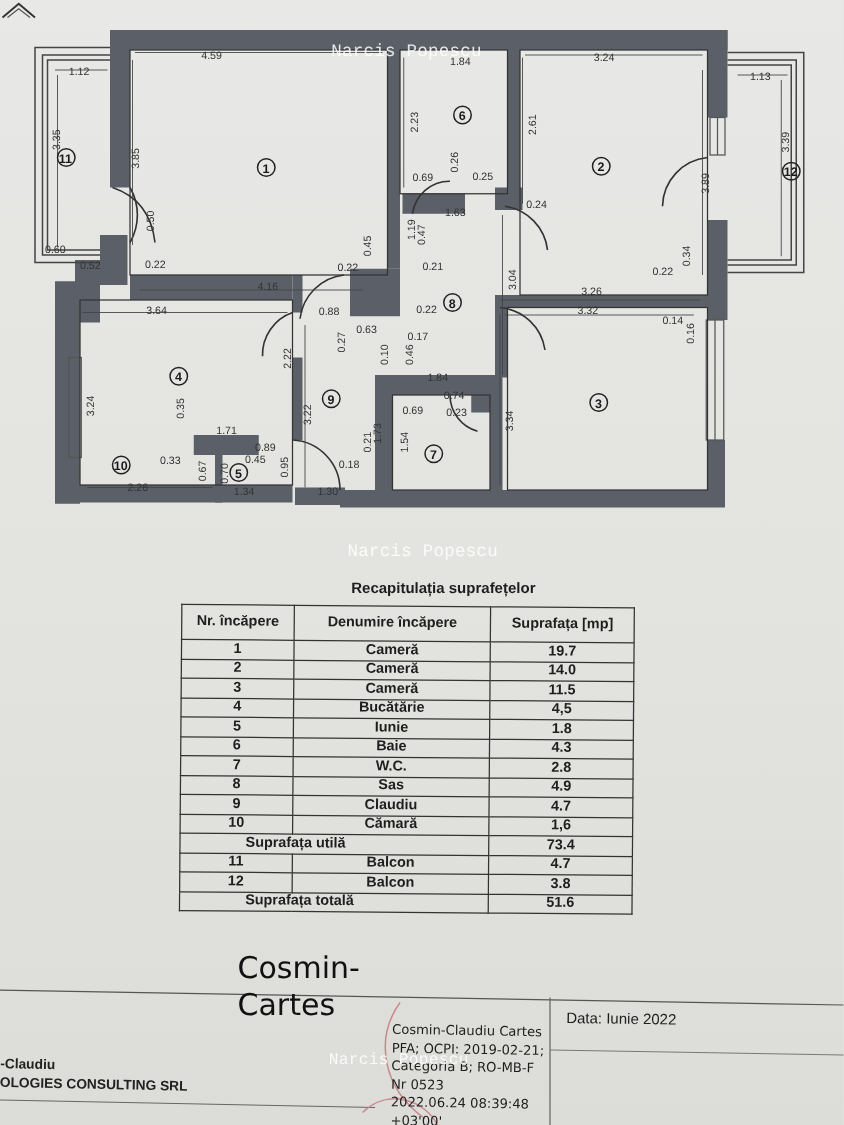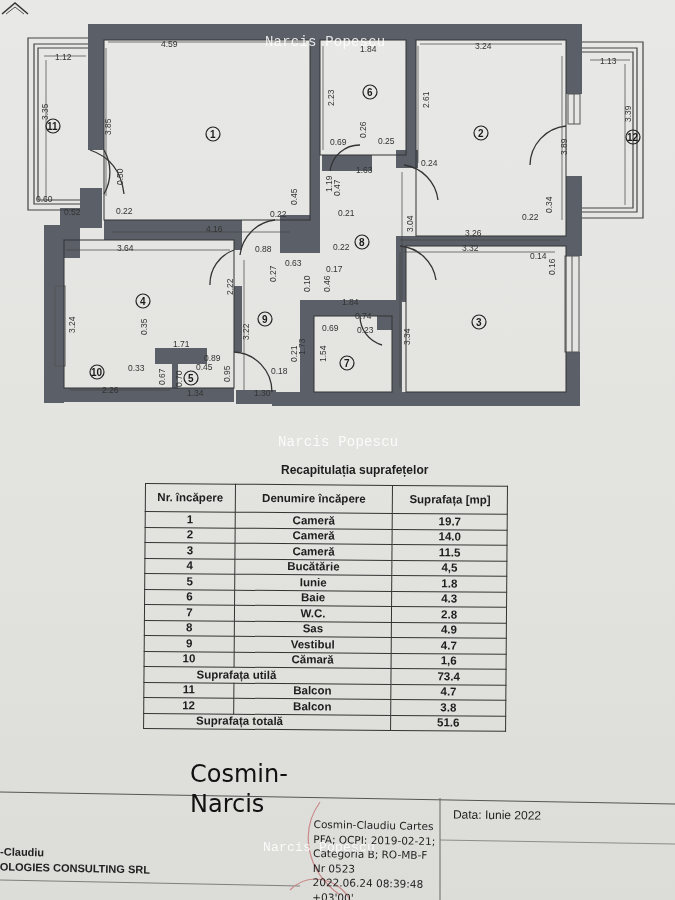--- a/index.html
+++ b/index.html
@@ -283,21 +283,21 @@
           <td>W.C.</td>
           <td>2.8</td>
         </tr>
     <tr>
           <td>8</td>
           <td>Sas</td>
           <td>4.9</td>
         </tr>
     <tr>
           <td>9</td>
-          <td>Vestibul</td>
+          <td>Claudiu</td>
           <td>4.7</td>
         </tr>
     <tr>
           <td>10</td>
           <td>Cămară</td>
           <td>1,6</td>
         </tr>
     <tr>
       <td colspan="2" class="total-label">Suprafața utilă</td>
       <td>73.4</td>
@@ -327,21 +327,21 @@
   </svg>
   <svg class="stroke-sig" width="80" height="100" viewBox="0 0 80 100">
     <path d="M40 2 C20 30, 25 70, 60 95 M10 90 C30 70, 60 80, 70 100" fill="none" stroke="#c98a8a" stroke-width="1.2"></path>
   </svg>
   <div class="company">
     <div>-Claudiu</div>
     <div>OLOGIES CONSULTING SRL</div>
   </div>
   <div class="sig-big">
     <div>Cosmin-</div>
-    <div>Narcis</div>
+    <div>Cartes</div>
   </div>
   <div class="sig-small">
     <div>Cosmin-Claudiu Cartes</div>
     <div>PFA; OCPI: 2019-02-21;</div>
     <div>Categoria B; RO-MB-F</div>
     <div>Nr 0523</div>
     <div>2022.06.24 08:39:48</div>
     <div>+03'00'</div>
   </div>
   <div class="data-date">Data: Iunie 2022</div>

